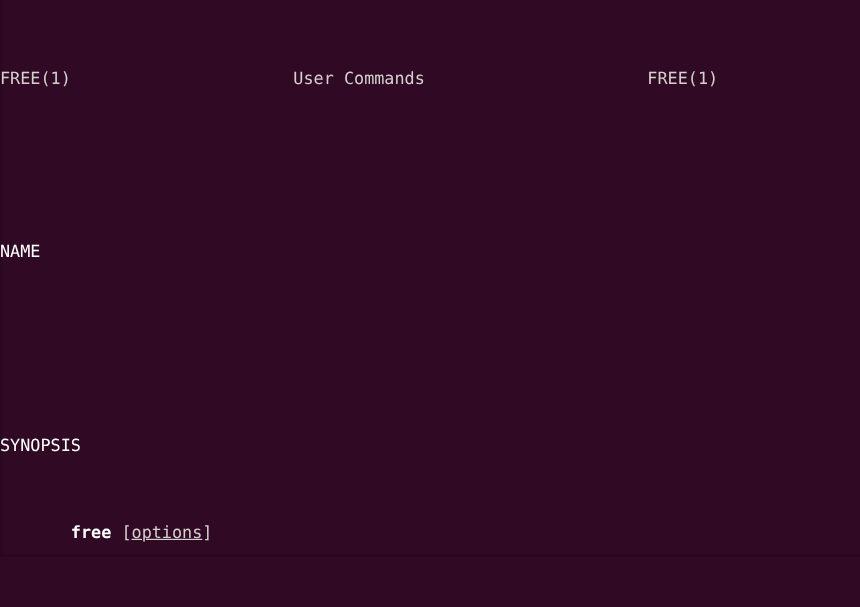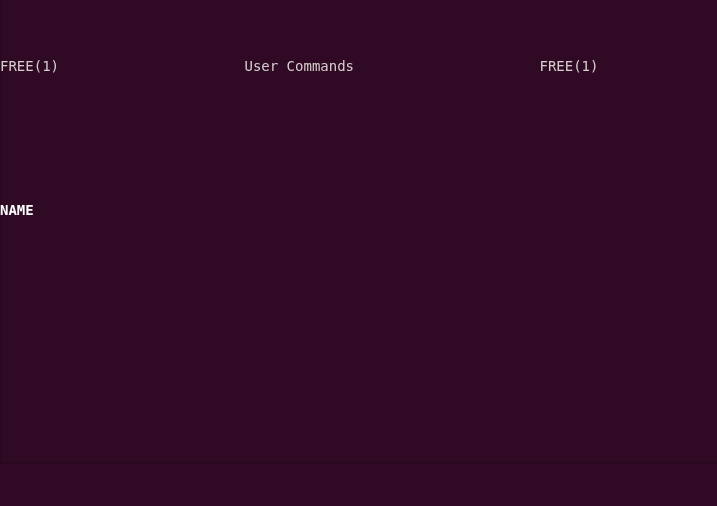--- a/index.html
+++ b/index.html
@@ -34,21 +34,21 @@
   }
   .b {
     font-weight: bold;
     color: #ffffff;
   }
   .u {
     text-decoration: underline;
     color: #d4d0cd;
   }
   .hdr {
-    font-weight: bold;
+    font-weight: normal;
     color: #ffffff;
     text-align: center;
   }
   .blank { height: 18px; }
   .edge-left {
     position: absolute;
     left: 0;
     top: 0;
     width: 2px;
     height: 506px;
@@ -73,21 +73,23 @@
 
     <div class="line"><span>FREE(1)</span><span>                      </span><span>User Commands</span><span>                      </span><span>FREE(1)</span></div>
 
     <div class="line blank"></div>
 
     <div class="line"><span class="hdr">NAME</span></div>
 
 
     <div class="line blank"></div>
 
+    <div class="line"><span class="hdr">SYNOPSIS</span></div>
 
+    <div class="line"><span class="b">       free </span><span>[</span><span class="u">options</span><span>]</span></div>
 
     
 
     
 
     
 
     
 
     

